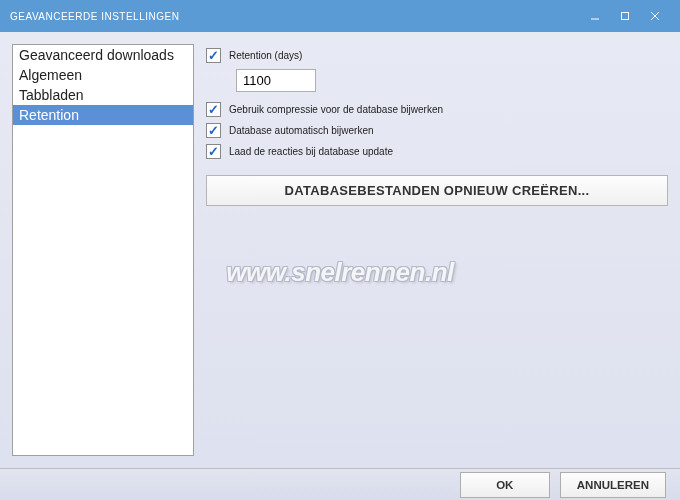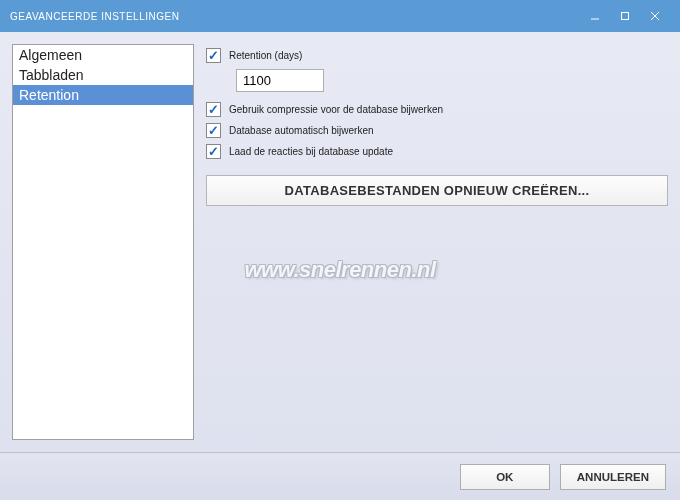--- a/index.html
+++ b/index.html
@@ -17,27 +17,27 @@
     .sidebar-item { padding: 2px 6px; font-size: 14px; color: #222; cursor: pointer; white-space: nowrap; }
     .sidebar-item.selected { background: #5b8fd6; color: white; }
     
     .content { flex: 1; padding: 4px 0 0 0; }
     
     .checkbox-row { display: flex; align-items: center; gap: 8px; margin-bottom: 6px; font-size: 10px; color: #222; }
     .checkbox { width: 15px; height: 15px; border: 1px solid #888; background: white; display: flex; align-items: center; justify-content: center; cursor: pointer; flex-shrink: 0; }
     .checkbox.checked::after { content: '✓'; color: #2265c5; font-size: 13px; font-weight: bold; line-height: 1; }
     
     .input-row { margin: 4px 0 10px 30px; }
-    .text-input { width: 88px; padding: 3px 6px; border: 1px solid #b0b0b0; background: white; font-size: 13px; text-align: left; }
+    .text-input { width: 80px; padding: 3px 6px; border: 1px solid #b0b0b0; background: white; font-size: 13px; text-align: left; }
     
     .recreate-btn { width: 100%; margin-top: 10px; padding: 7px 0; background: linear-gradient(180deg, #fdfdfd, #f0f0f0); border: 1px solid #b5b5b5; font-size: 13px; font-weight: bold; letter-spacing: 0.3px; cursor: pointer; color: #333; }
     
-    .watermark { position: absolute; top: 225px; left: 50%; transform: translateX(-50%); font-size: 22px; font-weight: bold; color: rgba(255,255,255,0.85); text-shadow: 1px 1px 0 #b5b9c9, -1px -1px 0 #b5b9c9, 1px -1px 0 #b5b9c9, -1px 1px 0 #b5b9c9, 2px 2px 3px rgba(0,0,0,0.15); pointer-events: none; font-style: italic; letter-spacing: -0.5px; }
+    .watermark { position: absolute; top: 225px; left: 50%; transform: translateX(-50%); font-size: 26px; font-weight: bold; color: rgba(255,255,255,0.85); text-shadow: 1px 1px 0 #b5b9c9, -1px -1px 0 #b5b9c9, 1px -1px 0 #b5b9c9, -1px 1px 0 #b5b9c9, 2px 2px 3px rgba(0,0,0,0.15); pointer-events: none; font-style: italic; letter-spacing: -0.5px; }
     
-    .button-bar { height: 48px; border-top: 1px solid #c0c0c0; display: flex; justify-content: flex-end; align-items: center; gap: 10px; padding: 0 14px; background: linear-gradient(180deg, #e2e5f0, #d8dceb); }
+    .button-bar { height: 32px; border-top: 1px solid #c0c0c0; display: flex; justify-content: flex-end; align-items: center; gap: 10px; padding: 0 14px; background: linear-gradient(180deg, #e2e5f0, #d8dceb); }
     .dlg-button { min-width: 90px; padding: 6px 16px; background: linear-gradient(180deg, #fdfdfd, #efefef); border: 1px solid #adadad; font-size: 11.5px; font-weight: bold; cursor: pointer; color: #333; }
   </style>
 </head>
 <body>
 
 <div class="titlebar">
   <span class="titlebar-text">GEAVANCEERDE INSTELLINGEN</span>
   <div class="titlebar-controls">
     <div class="titlebar-btn">
       <svg width="10" height="10" viewBox="0 0 10 10">
@@ -53,20 +53,21 @@
       <svg width="10" height="10" viewBox="0 0 10 10">
           <line x1="1" y1="1" x2="9" y2="9"></line>
           <line x1="9" y1="1" x2="1" y2="9"></line>
         </svg>
     </div>
   </div>
 </div>
 
 <div class="main-area">
   <div class="sidebar">
+    <div class="sidebar-item">Geavanceerd downloads</div>
     <div class="sidebar-item">Algemeen</div>
     <div class="sidebar-item">Tabbladen</div>
     <div class="sidebar-item selected">Retention</div>
   </div>
 
   <div class="content">
     <div class="checkbox-row">
       <div class="checkbox checked"></div>
       <span>Retention (days)</span>
     </div>

